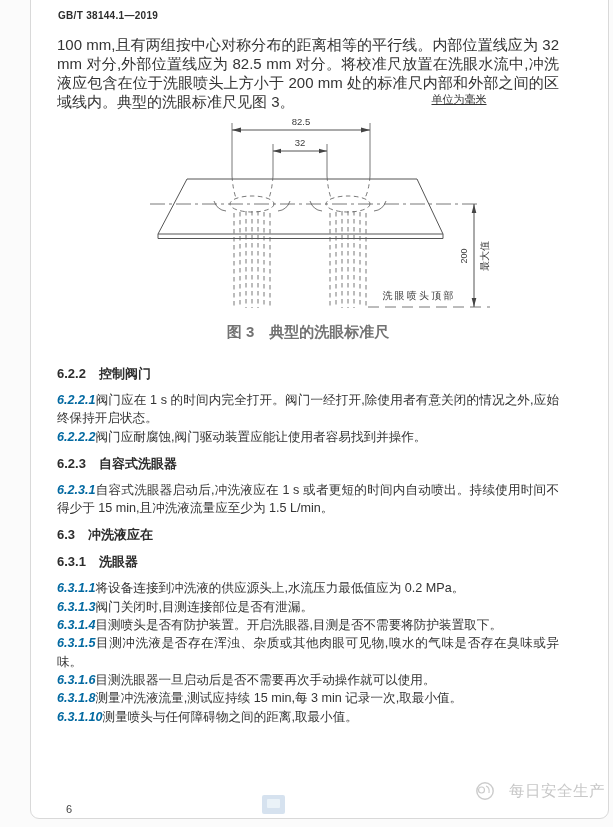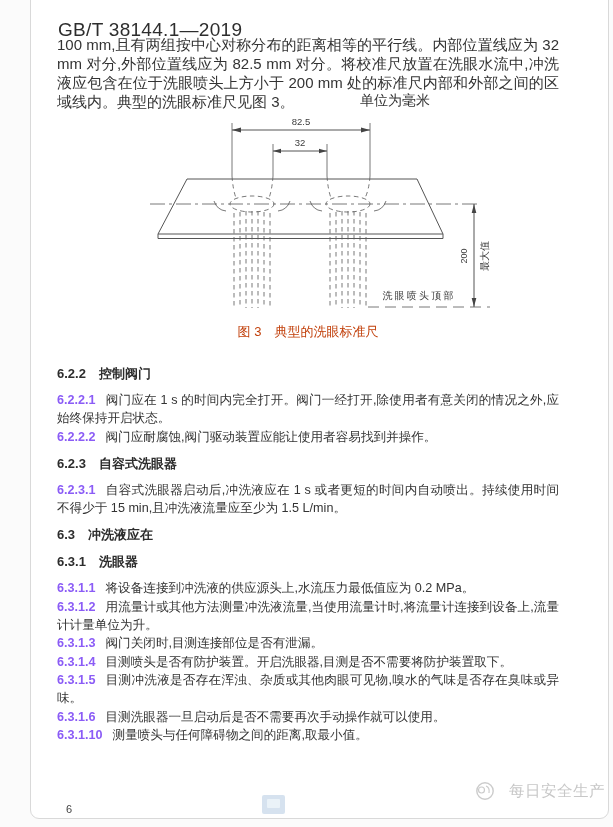--- a/index.html
+++ b/index.html
@@ -9,48 +9,48 @@
     font-family:"Liberation Sans","DejaVu Sans",sans-serif;
     color:#333;
   }
   .page{
     position:absolute;left:30px;top:-16px;width:579px;height:835px;
     background:#ffffff;border:1px solid #d9d9d9;
     border-radius:4px 4px 9px 9px;
     box-sizing:border-box;
   }
   .std-header{
-    position:absolute;left:58px;top:19px;
-    font-size:19px;font-weight:normal;color:#2d2d2d;letter-spacing:.3px;
+    position:absolute;left:58px;top:10px;
+    font-size:10px;font-weight:bold;color:#2d2d2d;letter-spacing:.3px;
   }
   .intro{
     position:absolute;left:57px;top:35px;width:502px;
     font-size:15px;line-height:19px;text-align:justify;text-justify:inter-ideograph;
     color:#333;
   }
   .unit-note{
-    position:absolute;left:360px;top:92px;width:198px;text-align:left;
-    font-size:14px;color:#333;
+    position:absolute;left:360px;top:92px;width:198px;text-align:center;
+    font-size:11px;color:#333;text-decoration:underline;
   }
   .figure-wrap{position:absolute;left:100px;top:112px;width:430px;height:205px;text-align:center;}
   .fig-caption{
     position:absolute;left:57px;top:323px;width:502px;text-align:center;
-    font-size:13px;font-weight:normal;color:#c2410c;
+    font-size:15px;font-weight:bold;color:#737373;
   }
   .sections{position:absolute;left:57px;top:356px;width:502px;}
   .sec-heading{
     margin-top:9px;margin-bottom:8px;
     font-size:13px;font-weight:bold;color:#2d2d2d;line-height:18px;
   }
   .sec-heading .num{margin-right:13px;}
   .sec-para{
     font-size:12.6px;line-height:18.3px;color:#333;
     text-align:justify;text-justify:inter-ideograph;
   }
-  .sec-para .num{font-weight:bold;color:#8b5cf6;margin-right:10px;}
+  .sec-para .num{font-weight:bold;color:#0369a1;font-style:italic;}
   .page-number{
     position:absolute;left:66px;top:803px;font-size:11px;color:#444;
   }
   .watermark{
     position:absolute;left:474px;top:780px;display:flex;align-items:center;
     color:#c7c7c7;
     gap:10px;
   }
   .watermark-text{font-size:15.5px;letter-spacing:.5px;margin-left:3px;color:#c7c7c7;}
   .blue-stamp{
@@ -146,25 +146,25 @@
 
 <div class="sections">
   <div class="sec-heading"><span class="num">6.2.2</span><span>控制阀门</span></div>
   <div class="sec-para"><span class="num">6.2.2.1</span><span>阀门应在 1 s 的时间内完全打开。阀门一经打开,除使用者有意关闭的情况之外,应始终保持开启状态。</span></div>
   <div class="sec-para"><span class="num">6.2.2.2</span><span>阀门应耐腐蚀,阀门驱动装置应能让使用者容易找到并操作。</span></div>
   <div class="sec-heading"><span class="num">6.2.3</span><span>自容式洗眼器</span></div>
   <div class="sec-para"><span class="num">6.2.3.1</span><span>自容式洗眼器启动后,冲洗液应在 1 s 或者更短的时间内自动喷出。持续使用时间不得少于 15 min,且冲洗液流量应至少为 1.5 L/min。</span></div>
   <div class="sec-heading"><span class="num">6.3</span><span>冲洗液应在</span></div>
   <div class="sec-heading"><span class="num">6.3.1</span><span>洗眼器</span></div>
   <div class="sec-para"><span class="num">6.3.1.1</span><span>将设备连接到冲洗液的供应源头上,水流压力最低值应为 0.2 MPa。</span></div>
-  <div class="sec-para"><span class="num">6.3.1.2</span><span>用流量计或其他方法测量冲洗液流量,当使用流量计时,将流量计连接到设备上,流量计计量单位为升。</span></div>
   <div class="sec-para"><span class="num">6.3.1.3</span><span>阀门关闭时,目测连接部位是否有泄漏。</span></div>
   <div class="sec-para"><span class="num">6.3.1.4</span><span>目测喷头是否有防护装置。开启洗眼器,目测是否不需要将防护装置取下。</span></div>
   <div class="sec-para"><span class="num">6.3.1.5</span><span>目测冲洗液是否存在浑浊、杂质或其他肉眼可见物,嗅水的气味是否存在臭味或异味。</span></div>
   <div class="sec-para"><span class="num">6.3.1.6</span><span>目测洗眼器一旦启动后是否不需要再次手动操作就可以使用。</span></div>
+  <div class="sec-para"><span class="num">6.3.1.8</span><span>测量冲洗液流量,测试应持续 15 min,每 3 min 记录一次,取最小值。</span></div>
   <div class="sec-para"><span class="num">6.3.1.10</span><span>测量喷头与任何障碍物之间的距离,取最小值。</span></div>
 
 </div>
 
 <div class="page-number">6</div>
 
 <div class="blue-stamp"></div>
 
 <div class="watermark">
   <svg width="22" height="22" viewBox="0 0 22 22">

